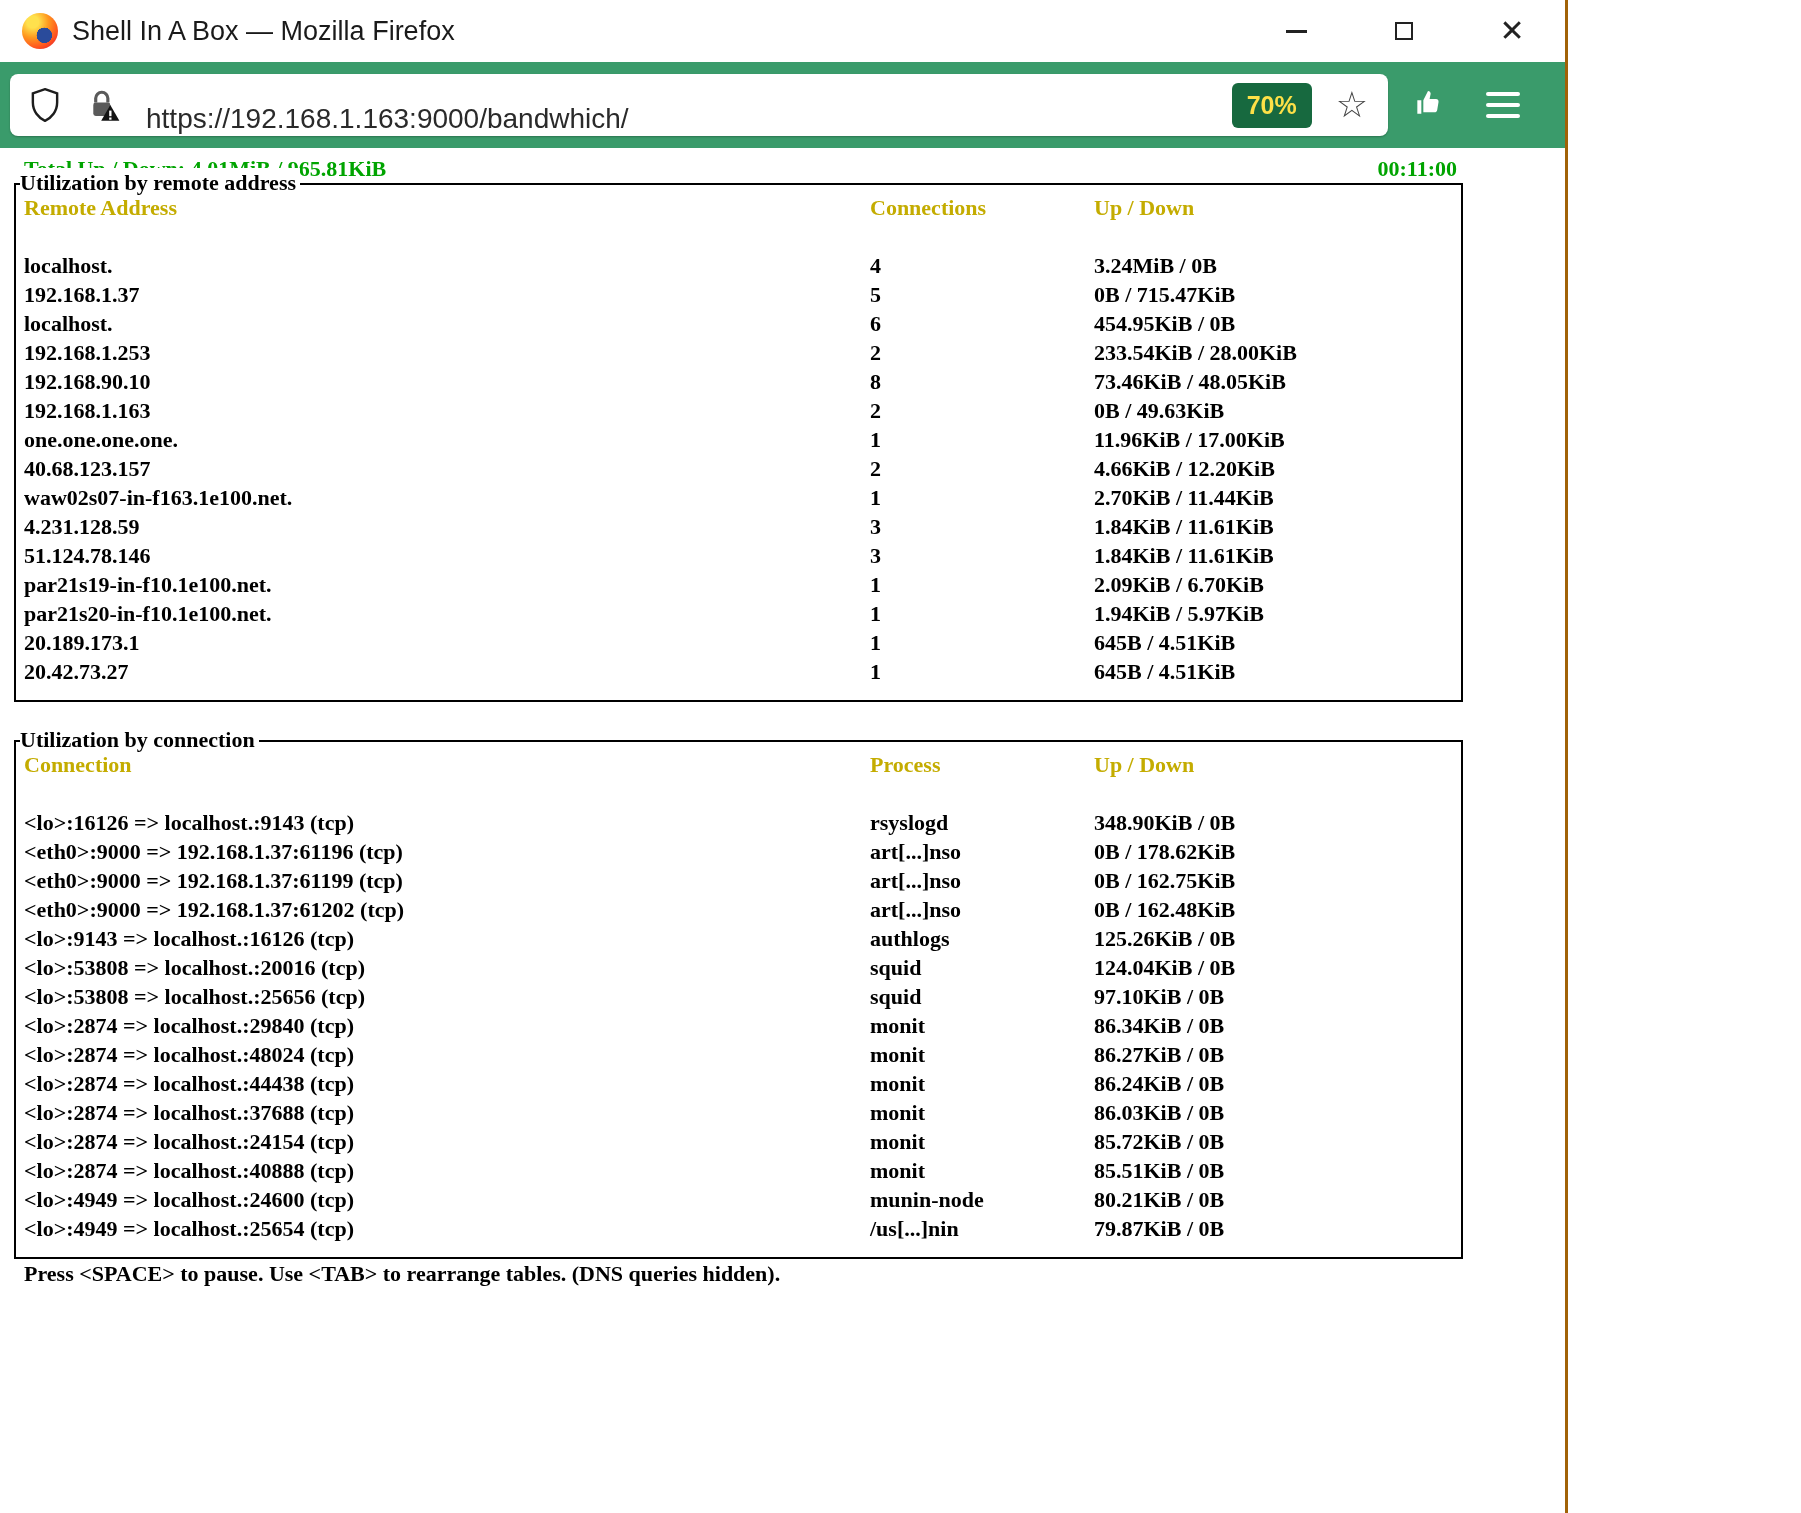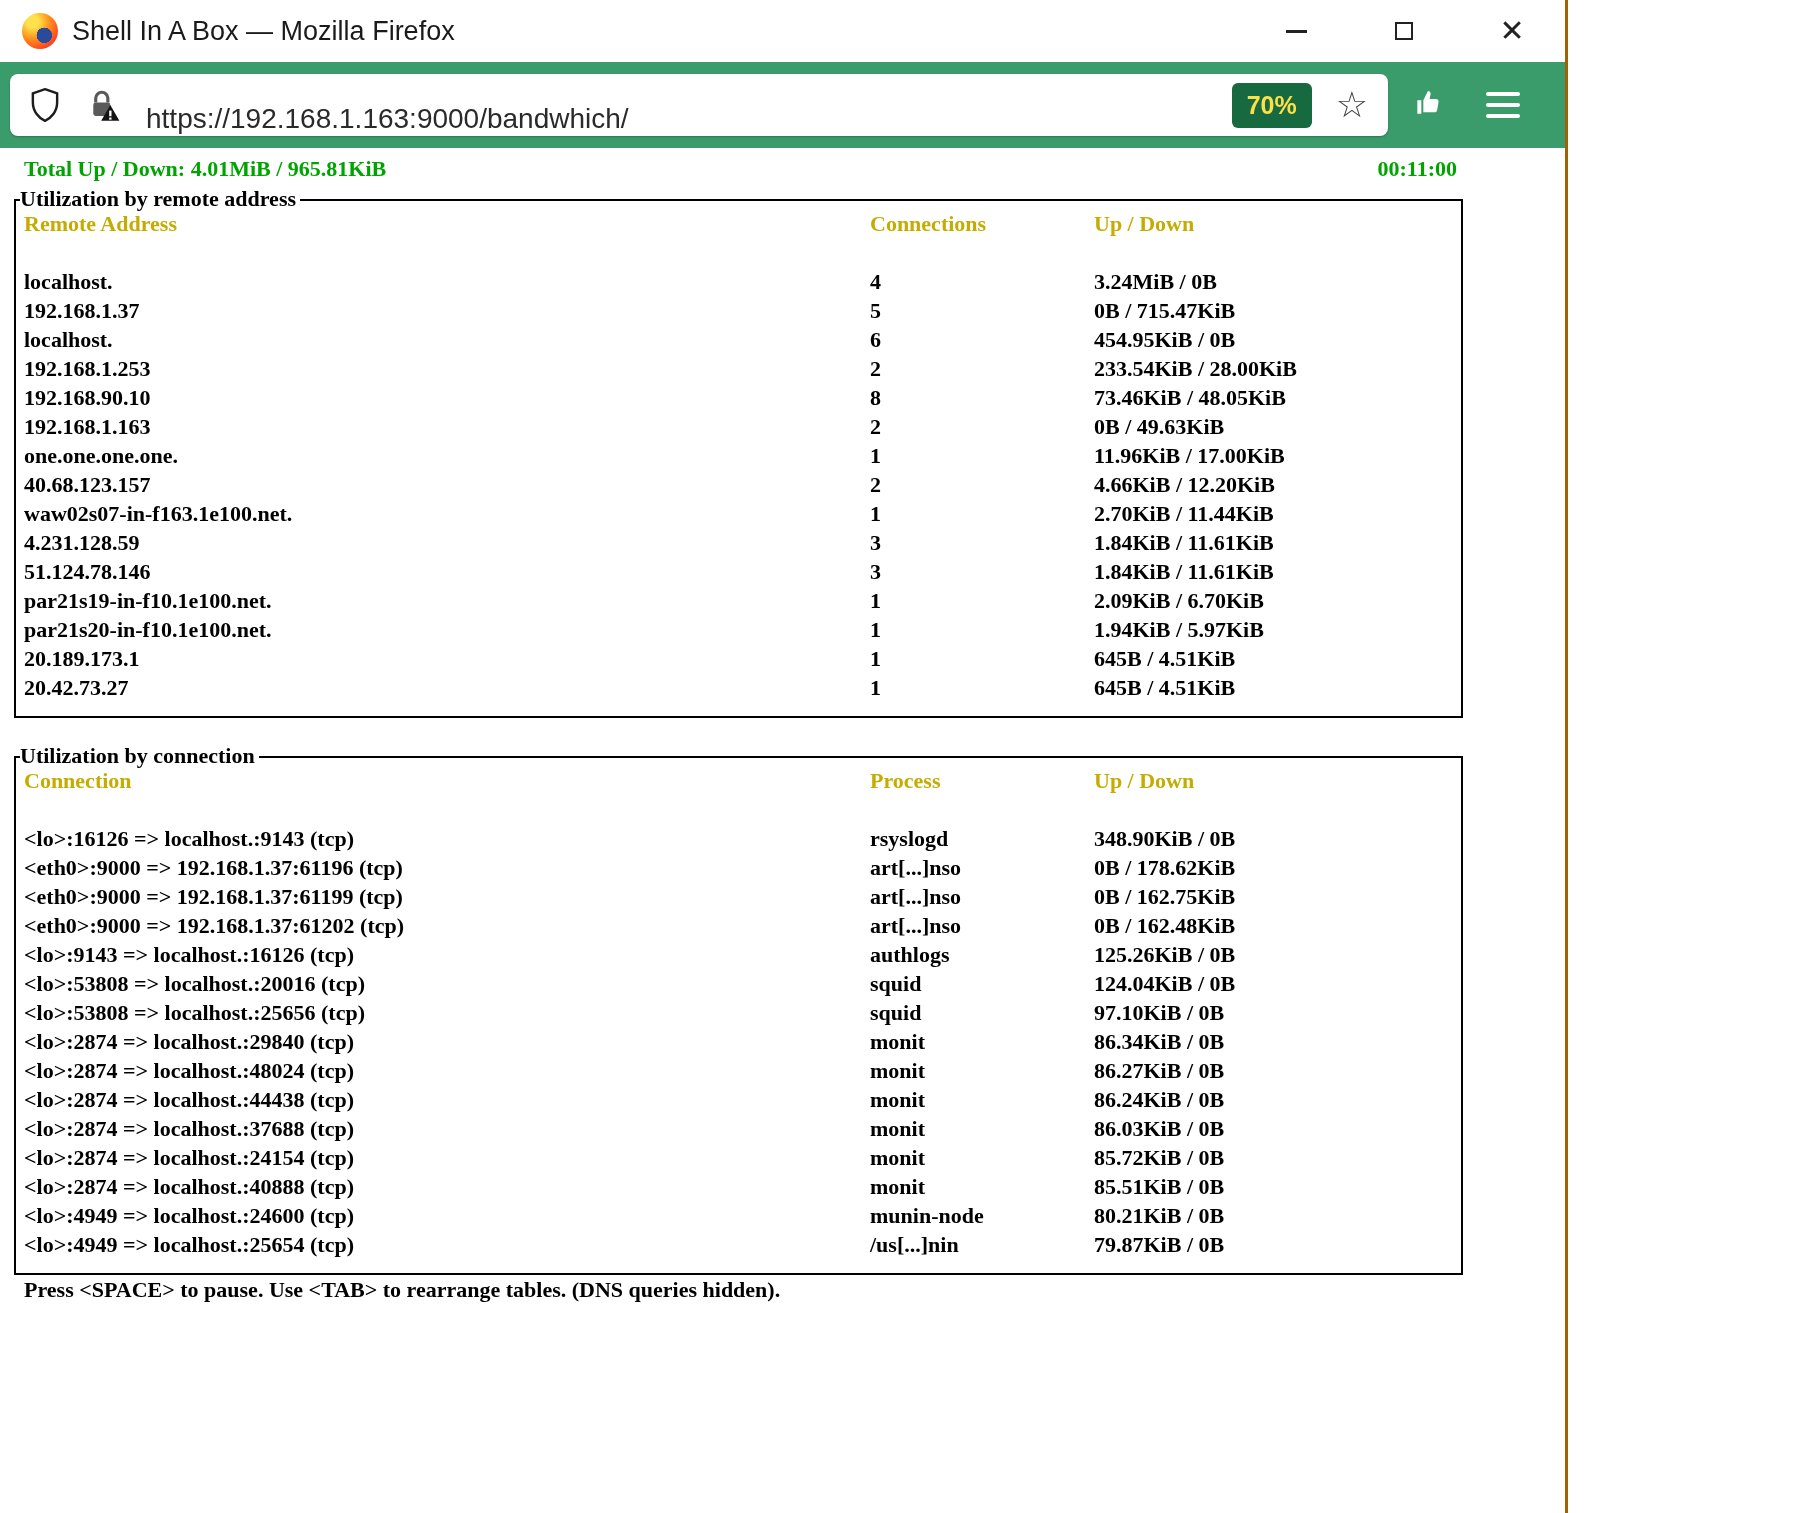--- a/index.html
+++ b/index.html
@@ -40,21 +40,21 @@
   .tool-icons{display:flex;align-items:center;gap:42px;margin-left:24px;}
   .menu-icon{display:flex;flex-direction:column;gap:7px;}
   .menu-icon span{display:block;width:34px;height:4px;background:#fff;border-radius:2px;}
   
   .content{height:1365px;background:#fff;padding-top:6px;}
   .term{font-family:Liberation Serif, serif;font-size:22px;
     line-height:29px;font-weight:700;color:#000;padding-left:14px;}
   .topline{display:flex;justify-content:space-between;width:1449px;
     padding:0 6px 0 10px;color:var(--terminal-green);}
   .tbox{border:2px solid #000;width:1449px;position:relative;
-    margin-top:16px;padding:8px 0 14px 8px;}
+    padding:8px 0 14px 8px;}
   .tbox.second{margin-top:38px;}
   .box-title{position:absolute;top:-17px;left:4px;background:#fff;padding-right:4px;color:#000;}
   .thead,.trow{display:grid;grid-template-columns:846px 224px 1fr;white-space:nowrap;}
   .thead{color:var(--header-yellow);}
   .blankline{height:29px;}
   .statusline{padding-left:10px;color:#000;}
 </style>
 </head>
 <body>
 

